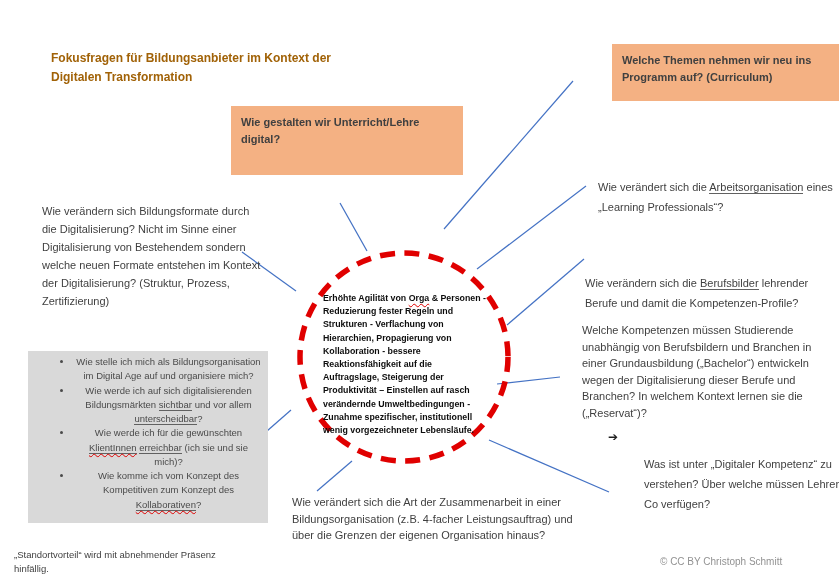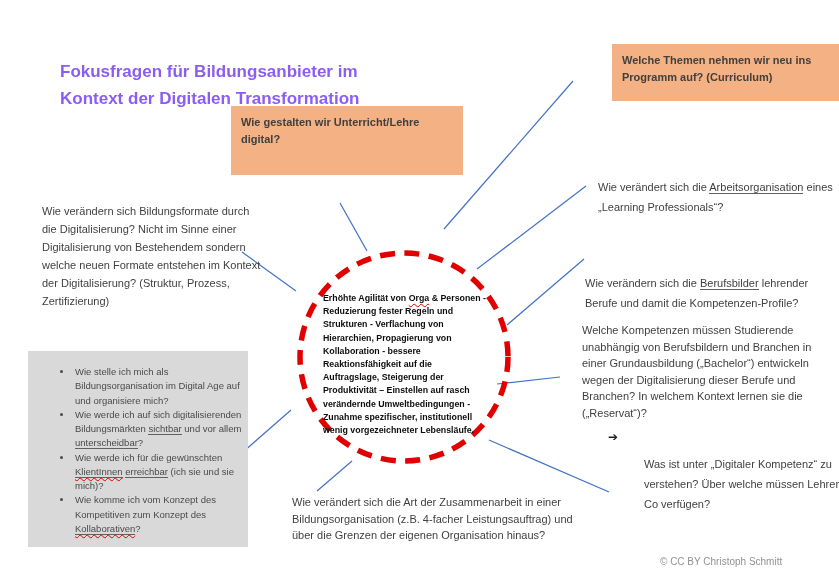--- a/index.html
+++ b/index.html
@@ -3,22 +3,22 @@
 <meta charset="utf-8">
 <style>
   html,body { margin:0; padding:0; background:#fff; }
   .canvas {
     position:relative; width:839px; height:582px; background:#fff;
     font-family:"Liberation Sans", sans-serif; color:#3f3f3f; overflow:hidden;
   }
   .overlay { position:absolute; left:0; top:0; width:839px; height:582px; pointer-events:none; }
 
   .title {
-    position:absolute; left:48px; top:46px; width:305px; margin:12px;
-    font-size:17px; font-weight:bold; color:#8b5cf6; line-height:1.6;
+    position:absolute; left:48px; top:46px; width:305px; margin:3px;
+    font-size:12px; font-weight:bold; color:#a16207; line-height:1.6;
   }
 
   .obox {
     position:absolute; background:var(--orange,#F4B183); font-weight:bold;
     color:#404040; font-size:11px; line-height:1.5; padding:8px 10px; box-sizing:border-box;
   }
   .obox-tr { left:580px; top:44px; width:252px; min-height:57px;margin-left:32px; }
   .obox-mid { left:231px; top:106px; width:232px; min-height:69px; }
   .obox-mid p { margin:0; }
   .obox-mid p + p { margin-top:7px; }
@@ -33,23 +33,23 @@
   .arrow-glyph { color:#1f1f1f; font-size:12px; }
   .q3          { left:612px; top:455px; width:226px; line-height:1.8;margin-left:32px; }
   .bottom-note { left:292px; top:494px; width:287px; line-height:1.52; }
 
   .circle-text {
     position:absolute; left:323px; top:292px; width:165px;
     font-size:8.8px; font-weight:bold; color:#0d0d0d; line-height:1.5;
   }
 
   .gray-box {
-    position:absolute; left:28px; top:351px; width:220px;
+    position:absolute; left:28px; top:351px; width:240px;
     background:var(--grayBox,#D9D9D9); color:#4a4a4a;
-    font-size:9.5px; line-height:1.5; padding:14px 6px 11px 0; box-sizing:border-box;
+    font-size:9.5px; line-height:1.5; padding:4px 6px 11px 0; box-sizing:border-box;text-align:center;
   }
   .gray-box ul { margin:0; padding-left:45px; }
   .gray-box li { padding-left:2px; }
 
   .footnote  { position:absolute; left:14px; top:548px; width:205px; margin:0; font-size:9.5px; line-height:1.45; color:#3f3f3f; }
   .copyright { position:absolute; left:660px; top:556px; margin:0; font-size:10px; color:#929292; }
 
   .u  { border-bottom:1px solid #616161; }
   .sq { text-decoration-line:underline; text-decoration-style:wavy;
         text-decoration-color:var(--red,#E00000); text-decoration-thickness:1px;
@@ -104,16 +104,17 @@
 
   <div class="gray-box">
     <ul>
       <li><span>Wie stelle ich mich als Bildungsorganisation im Digital Age auf und organisiere mich?</span></li>
       <li><span>Wie werde ich auf sich digitalisierenden Bildungsmärkten </span><span class="u">sichtbar</span><span> und vor allem </span><span class="u">unterscheidbar</span><span>?</span></li>
       <li><span>Wie werde ich für die gewünschten </span><span class="u sq">KlientInnen</span><span> </span><span class="u">erreichbar</span><span> (ich sie und sie mich)?</span></li>
       <li><span>Wie komme ich vom Konzept des Kompetitiven zum Konzept des </span><span class="u sq">Kollaborativen</span><span>?</span></li>
     </ul>
   </div>
 
+  <p class="footnote">„Standortvorteil“ wird mit abnehmender Präsenz hinfällig.</p>
 
   <p class="copyright">© CC BY Christoph Schmitt</p>
 
 </div>
 
 </body></html>

